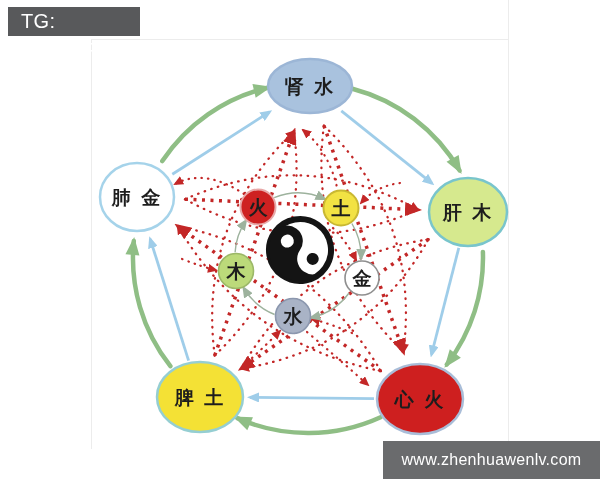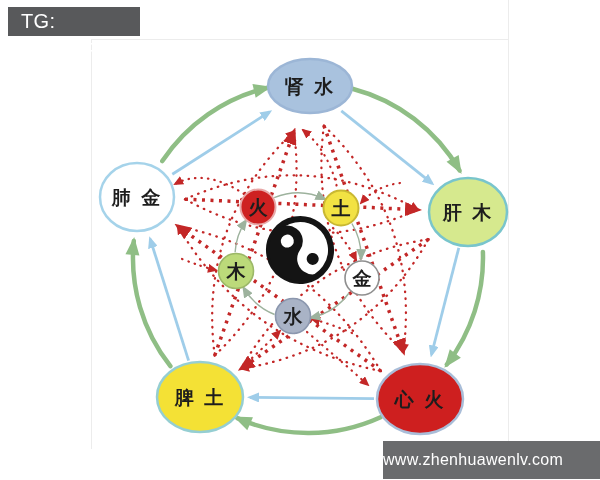--- a/index.html
+++ b/index.html
@@ -12,21 +12,21 @@
     position:absolute;color:#ffffff;
     font-family:"Liberation Sans","DejaVu Sans",sans-serif;
   }
   .banner.tg{
     left:8px;top:7px;width:132px;height:29px;line-height:29px;
     background:#58595b;font-size:20px;letter-spacing:.4px;padding-left:13px;
     box-sizing:border-box;
   }
   .banner.site{
     left:383px;top:441px;width:217px;height:38px;line-height:38px;
-    background:#6a6b6d;font-size:16px;letter-spacing:.3px;
+    background:#6a6b6d;font-size:16px;text-align:center;letter-spacing:.3px;
   }
   svg.diagram{position:absolute;left:0;top:0;}
   .node-label{
     font-family:"DejaVu Sans","Liberation Sans",sans-serif;
     font-weight:bold;fill:#1d1d1d;letter-spacing:2px;
   }
   .outer-label{font-size:19px;}
   .inner-label{font-size:19px;letter-spacing:0;}
 </style>
 </head>

